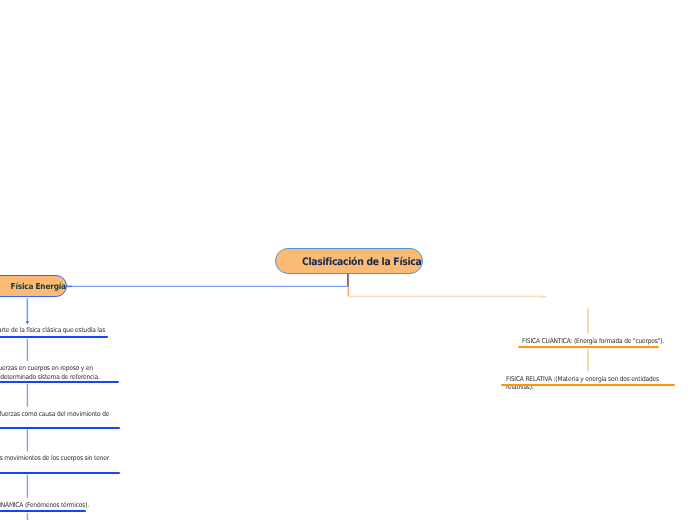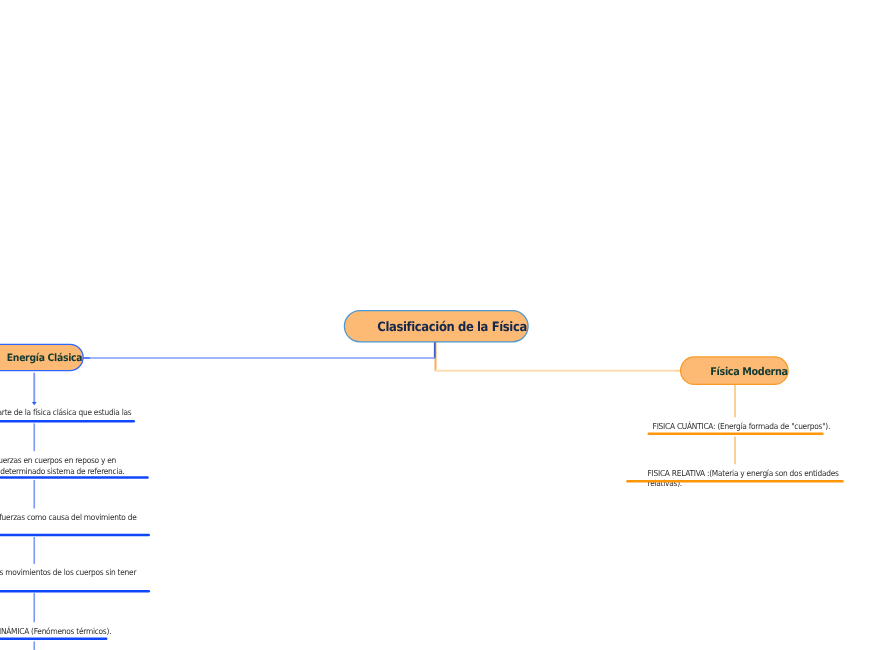--- a/index.html
+++ b/index.html
@@ -54,26 +54,23 @@
         <path d="M588 307.5 L588 333.8" stroke="#fbc480" stroke-width="1.3" fill="none"></path>
         <path d="M588 349.09999999999997 L588 371.40000000000003" stroke="#fbc480" stroke-width="1.3" fill="none"></path>
       </g>
   </svg>
 
   <div class="node" id="root-node">
     <span>Clasificación de la Física</span>
   </div>
 
   <div class="node" id="node-fc">
-    <span>Energía Clásica</span>
+    <span>Física Energía</span>
   </div>
 
-  <div class="node" id="node-fm">
-    <span>Física Moderna</span>
-  </div>
 
   <div id="leaves">
 
     <div class="leaf" style="left: 0px; top: 0px; width: 696px; height: 0px;">
       <div class="txt" style="left: -38.4px; top: 325.9px; width: 176px;">MECÁNICA: Parte de la física clásica que estudia las</div>
       <div class="rule" style="left: -42.3px; width: 150px; top: 336px; background: rgb(15, 71, 250);"></div>
     </div>
     <div class="leaf" style="left: 0px; top: 0px; width: 696px; height: 0px;">
       <div class="txt" style="left: -64.8px; top: 364px; width: 168px;">ESTÁTICA: Estudia las fuerzas en cuerpos en reposo y en equilibrio dentro de un determinado sistema de referencia.</div>
       <div class="rule" style="left: -68px; width: 187px; top: 381.3px; background: rgb(15, 71, 250);"></div>
@@ -89,17 +86,17 @@
     <div class="leaf" style="left: 0px; top: 0px; width: 696px; height: 0px;">
       <div class="txt" style="left: -25.5px; top: 500.9px; width: 176px;">TERMODINÁMICA (Fenómenos térmicos).</div>
       <div class="rule" style="left: -32.8px; width: 119px; top: 510.4px; background: rgb(15, 71, 250);"></div>
     </div>
 
     <div class="leaf" style="left: 0px; top: 0px; width: 696px; height: 0px;">
       <div class="txt" style="left: 522.1px; top: 336.9px; width: 160px;">FISICA CUÁNTICA: (Energía formada de "cuerpos").</div>
       <div class="rule" style="left: 517.6px; width: 141.6px; top: 346.4px; background: rgb(255, 150, 7);"></div>
     </div>
     <div class="leaf" style="left: 0px; top: 0px; width: 696px; height: 0px;">
-      <div class="txt" style="left: 518px; top: 374.5px; width: 176px;">FISICA RELATIVA :(Materia y energía son dos entidades relativas).</div>
+      <div class="txt" style="left: 506px; top: 374.5px; width: 176px;">FISICA RELATIVA :(Materia y energía son dos entidades relativas).</div>
       <div class="rule" style="left: 501.2px; width: 174.2px; top: 383.8px; background: rgb(255, 150, 7);"></div>
     </div>
   </div>
 </div>
 
 </body></html>

